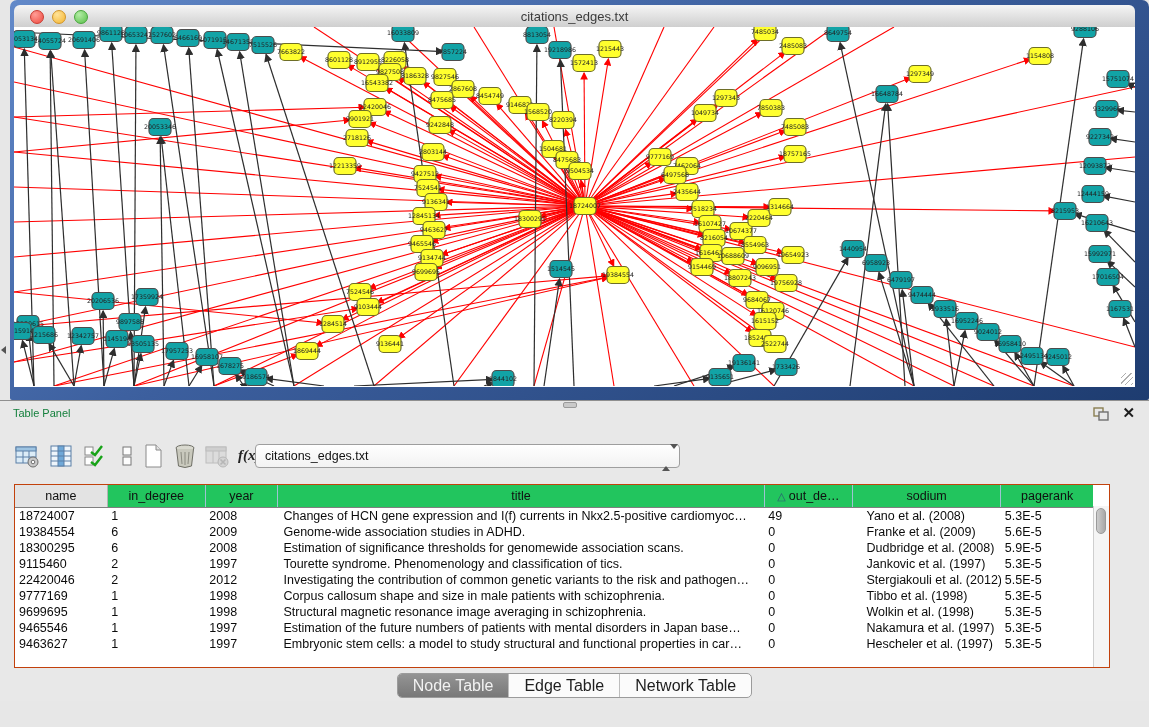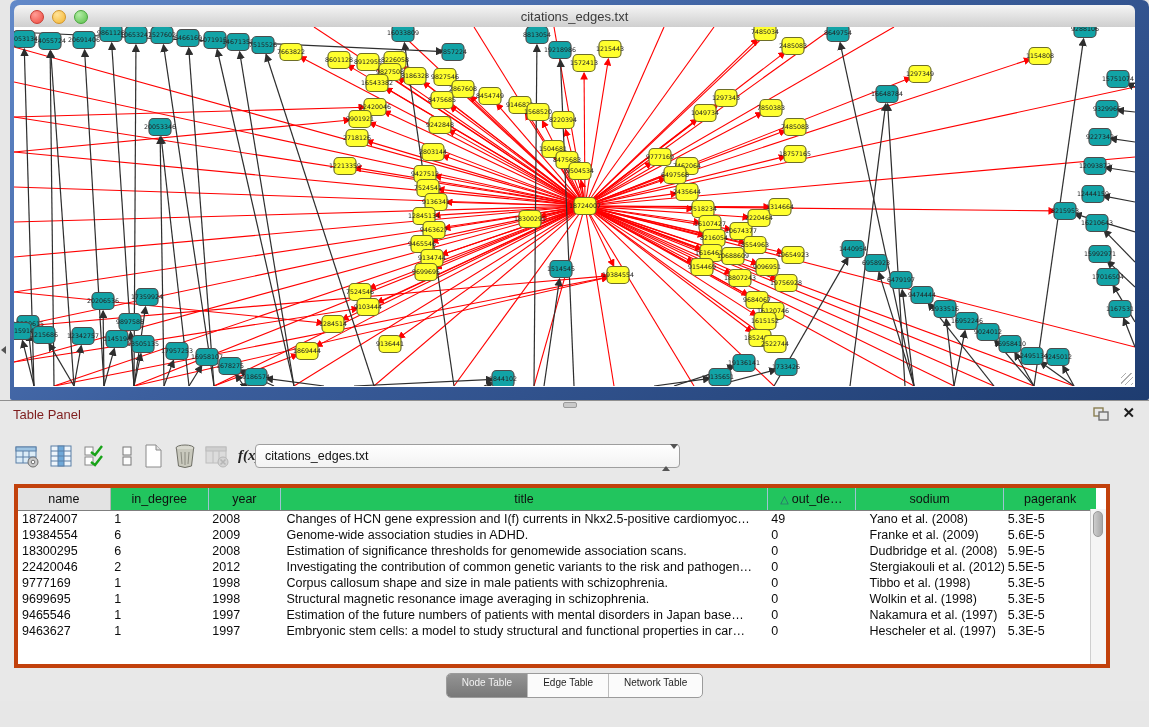--- a/index.html
+++ b/index.html
@@ -23,52 +23,52 @@
   .resize-grip{position:absolute;right:2px;bottom:2px;width:12px;height:12px;
     background:repeating-linear-gradient(135deg,transparent 0 3px,#9a9a9a 3px 4px);opacity:.8;}
 
   
   .collapse-arrow{position:absolute;left:1px;top:346px;width:0;height:0;
     border-top:4px solid transparent;border-bottom:4px solid transparent;border-right:5px solid #555;}
 
   
   .panel{position:absolute;left:0;top:400px;width:1149px;height:300px;background:#e8e8e8;border-top:1px solid #8f8f8f;}
   .splitter-grip{position:absolute;left:563px;top:1px;width:12px;height:4px;background:#c9c9c9;border:1px solid #9a9a9a;border-radius:2px;}
-  .panel-title{position:absolute;left:13px;top:6px;font-size:13px;color:#7f1d1d;}
+  .panel-title{position:absolute;left:13px;top:6px;font-size:11px;color:#15803d;}
   .float-btn{position:absolute;right:40px;top:6px;width:16px;height:14px;cursor:default;}
   .close-btn{position:absolute;right:14px;top:4px;font-size:15px;font-weight:bold;color:#1d1d1d;line-height:16px;}
 
   .toolbar{position:absolute;left:0;top:40px;height:32px;width:100%;}
   .tb{position:absolute;top:2px;width:27px;height:27px;}
   .tb svg{display:block;}
   .fx{font-family:"Liberation Serif",serif;font-style:italic;font-weight:bold;font-size:15px;color:#222;top:6px;}
   .combo{position:absolute;left:255px;top:3px;width:425px;height:24px;background:linear-gradient(#ffffff,#f2f2f2);
     border:1px solid #9e9e9e;border-radius:4px;box-sizing:border-box;}
   .combo-value{position:absolute;left:9px;top:4px;font-size:12.5px;color:#111;}
   .combo-arrows{position:absolute;right:8px;top:4px;width:9px;height:16px;}
   .arr-up{width:0;height:0;border-left:4px solid transparent;border-right:4px solid transparent;border-bottom:5px solid #555;margin-bottom:3px;}
   .arr-dn{width:0;height:0;border-left:4px solid transparent;border-right:4px solid transparent;border-top:5px solid #555;}
 
-  .tablewrap{position:absolute;left:14px;top:83px;width:1096px;height:184px;background:#fff;border:4px solid #c2410c;box-sizing:border-box;overflow:hidden;}
+  .tablewrap{position:absolute;left:14px;top:83px;width:1096px;height:184px;background:#fff;border:1px solid #c2410c;box-sizing:border-box;overflow:hidden;}
   table.nodetable{border-collapse:collapse;table-layout:fixed;width:1078px;font-size:12.5px;}
   col.c0{width:92px;}col.c1{width:98px;}col.c2{width:72px;}col.c3{width:486px;}col.c4{width:88px;}col.c5{width:148px;}col.c6{width:92px;}
   .nodetable th{height:20px;background:#22c55e;border-right:1px solid #9fc3d2;border-bottom:1px solid #7f7f7f;
     font-weight:normal;text-align:center;color:#101010;overflow:hidden;white-space:nowrap;}
   .nodetable th.c0{background:#e3e3e3;border-right:1px solid #b3b3b3;}
   .nodetable th.c6{border-right:none;}
   .nodetable td{height:16px;padding:0 4px;white-space:nowrap;overflow:hidden;color:#0b0b0b;}
   .nodetable td.c3{padding-left:6px;}
   .nodetable td.c5{padding-left:14px;}
   .sortglyph{color:#2c5a74;margin-right:3px;font-size:11px;}
   .vscroll{position:absolute;right:0;top:21px;bottom:0;width:15px;background:#f5f5f5;border-left:1px solid #cfcfcf;}
   .vthumb{position:absolute;left:2px;top:2px;width:10px;height:26px;background:linear-gradient(90deg,#cdcdcd,#a8a8a8);border-radius:5px;border:1px solid #9a9a9a;box-sizing:border-box;}
 
   .tabsbar{position:absolute;top:272px;left:0;width:100%;display:flex;justify-content:center;}
   .tabs{display:inline-flex;border:1px solid #9b9b9b;border-radius:5px;overflow:hidden;background:#fbfbfb;height:23px;}
-  .tab{padding:3px 15px 0 15px;font-size:10px;color:#1e1e1e;border-left:1px solid #bdbdbd;box-sizing:border-box;}
+  .tab{padding:3px 15px 0 15px;font-size:16px;color:#1e1e1e;border-left:1px solid #bdbdbd;box-sizing:border-box;}
   .tab:first-child{border-left:none;}
   .tab.active{background:linear-gradient(#949494,#787878);color:#f2f2f2;}
 
   
   .statusbar{position:absolute;left:0;top:700px;width:1149px;height:27px;background:linear-gradient(#ededed,#dadada);border-top:1px solid #a8a8a8;box-sizing:border-box;}
   .mem{position:absolute;right:44px;top:7px;font-size:11.5px;color:#1d1d1d;}
   .memdot{position:absolute;right:22px;top:6px;width:13px;height:13px;border-radius:50%;
     background:radial-gradient(circle at 35% 30%,#8ce08a,#2fae3e);border:1px solid #606060;box-sizing:border-box;}
 </style>
 </head>
@@ -925,20 +925,29 @@
             <tr>
               <td class="c0">18300295</td>
               <td class="c1">6</td>
               <td class="c2">2008</td>
               <td class="c3">Estimation of significance thresholds for genomewide association scans.</td>
               <td class="c4">0</td>
               <td class="c5">Dudbridge et al. (2008)</td>
               <td class="c6">5.9E-5</td>
             </tr>
             <tr>
+              <td class="c0">9115460</td>
+              <td class="c1">2</td>
+              <td class="c2">1997</td>
+              <td class="c3">Tourette syndrome. Phenomenology and classification of tics.</td>
+              <td class="c4">0</td>
+              <td class="c5">Jankovic et al. (1997)</td>
+              <td class="c6">5.3E-5</td>
+            </tr>
+            <tr>
               <td class="c0">22420046</td>
               <td class="c1">2</td>
               <td class="c2">2012</td>
               <td class="c3">Investigating the contribution of common genetic variants to the risk and pathogen…</td>
               <td class="c4">0</td>
               <td class="c5">Stergiakouli et al. (2012)</td>
               <td class="c6">5.5E-5</td>
             </tr>
             <tr>
               <td class="c0">9777169</td>

